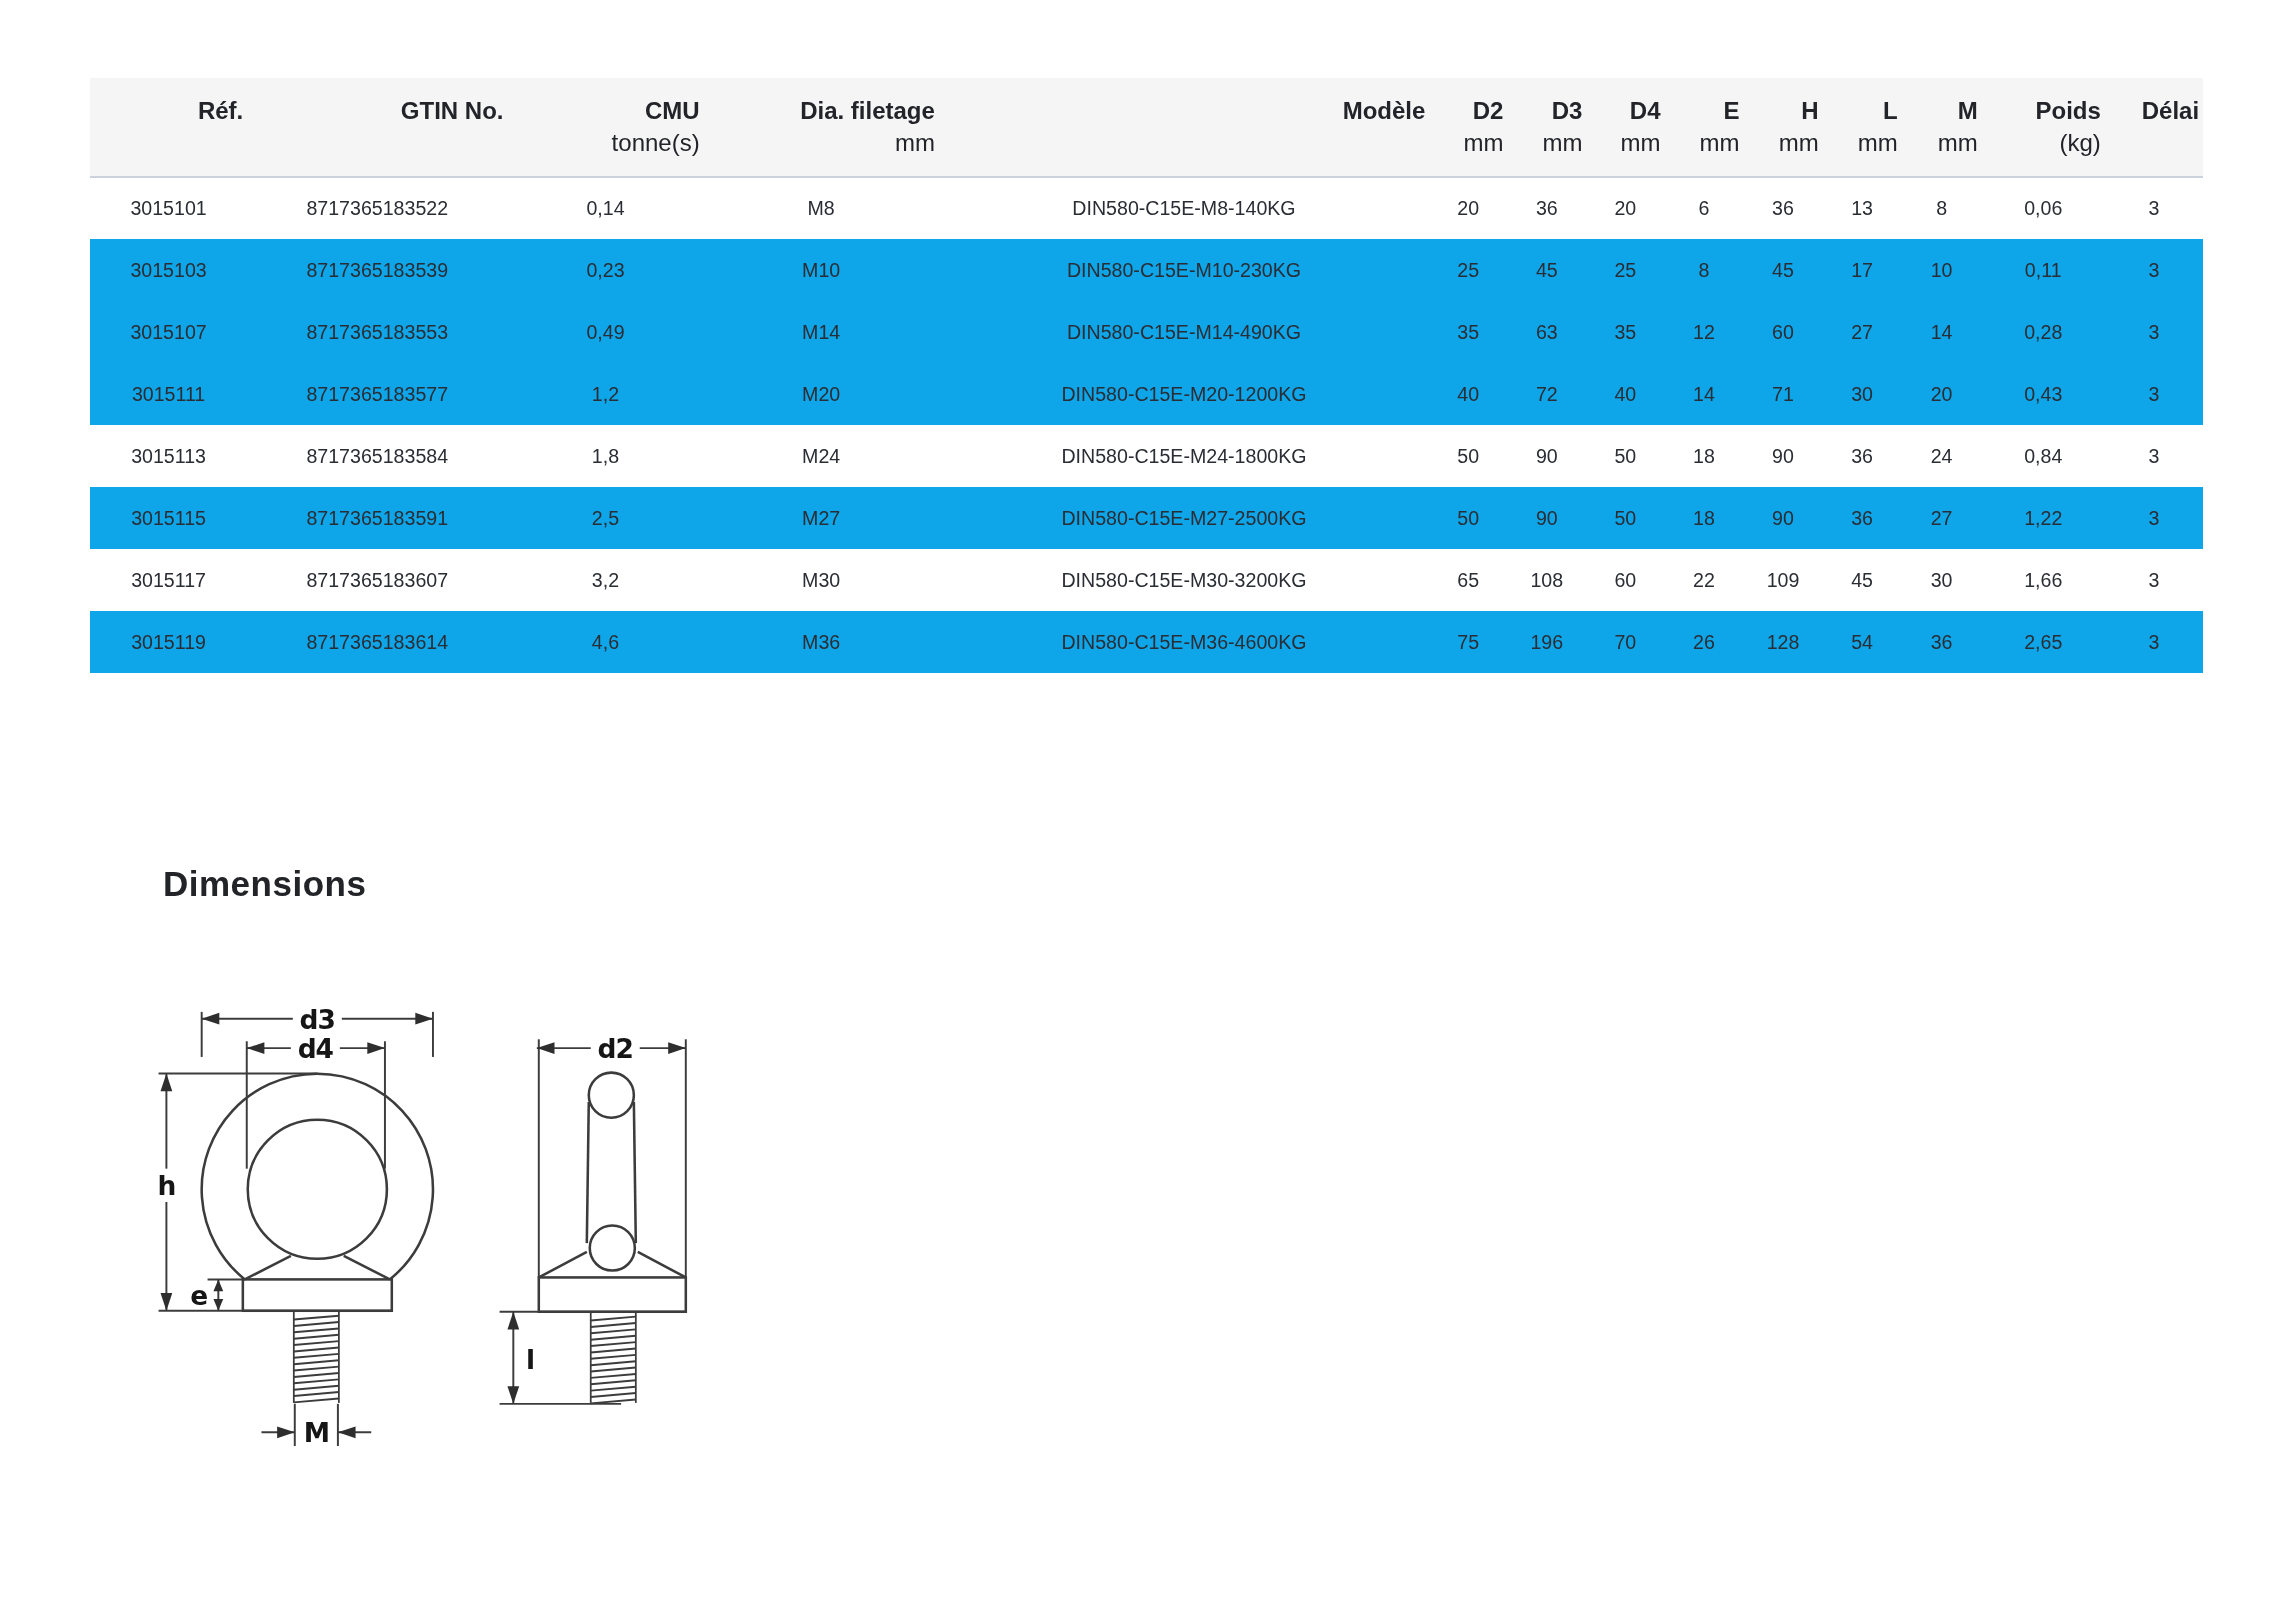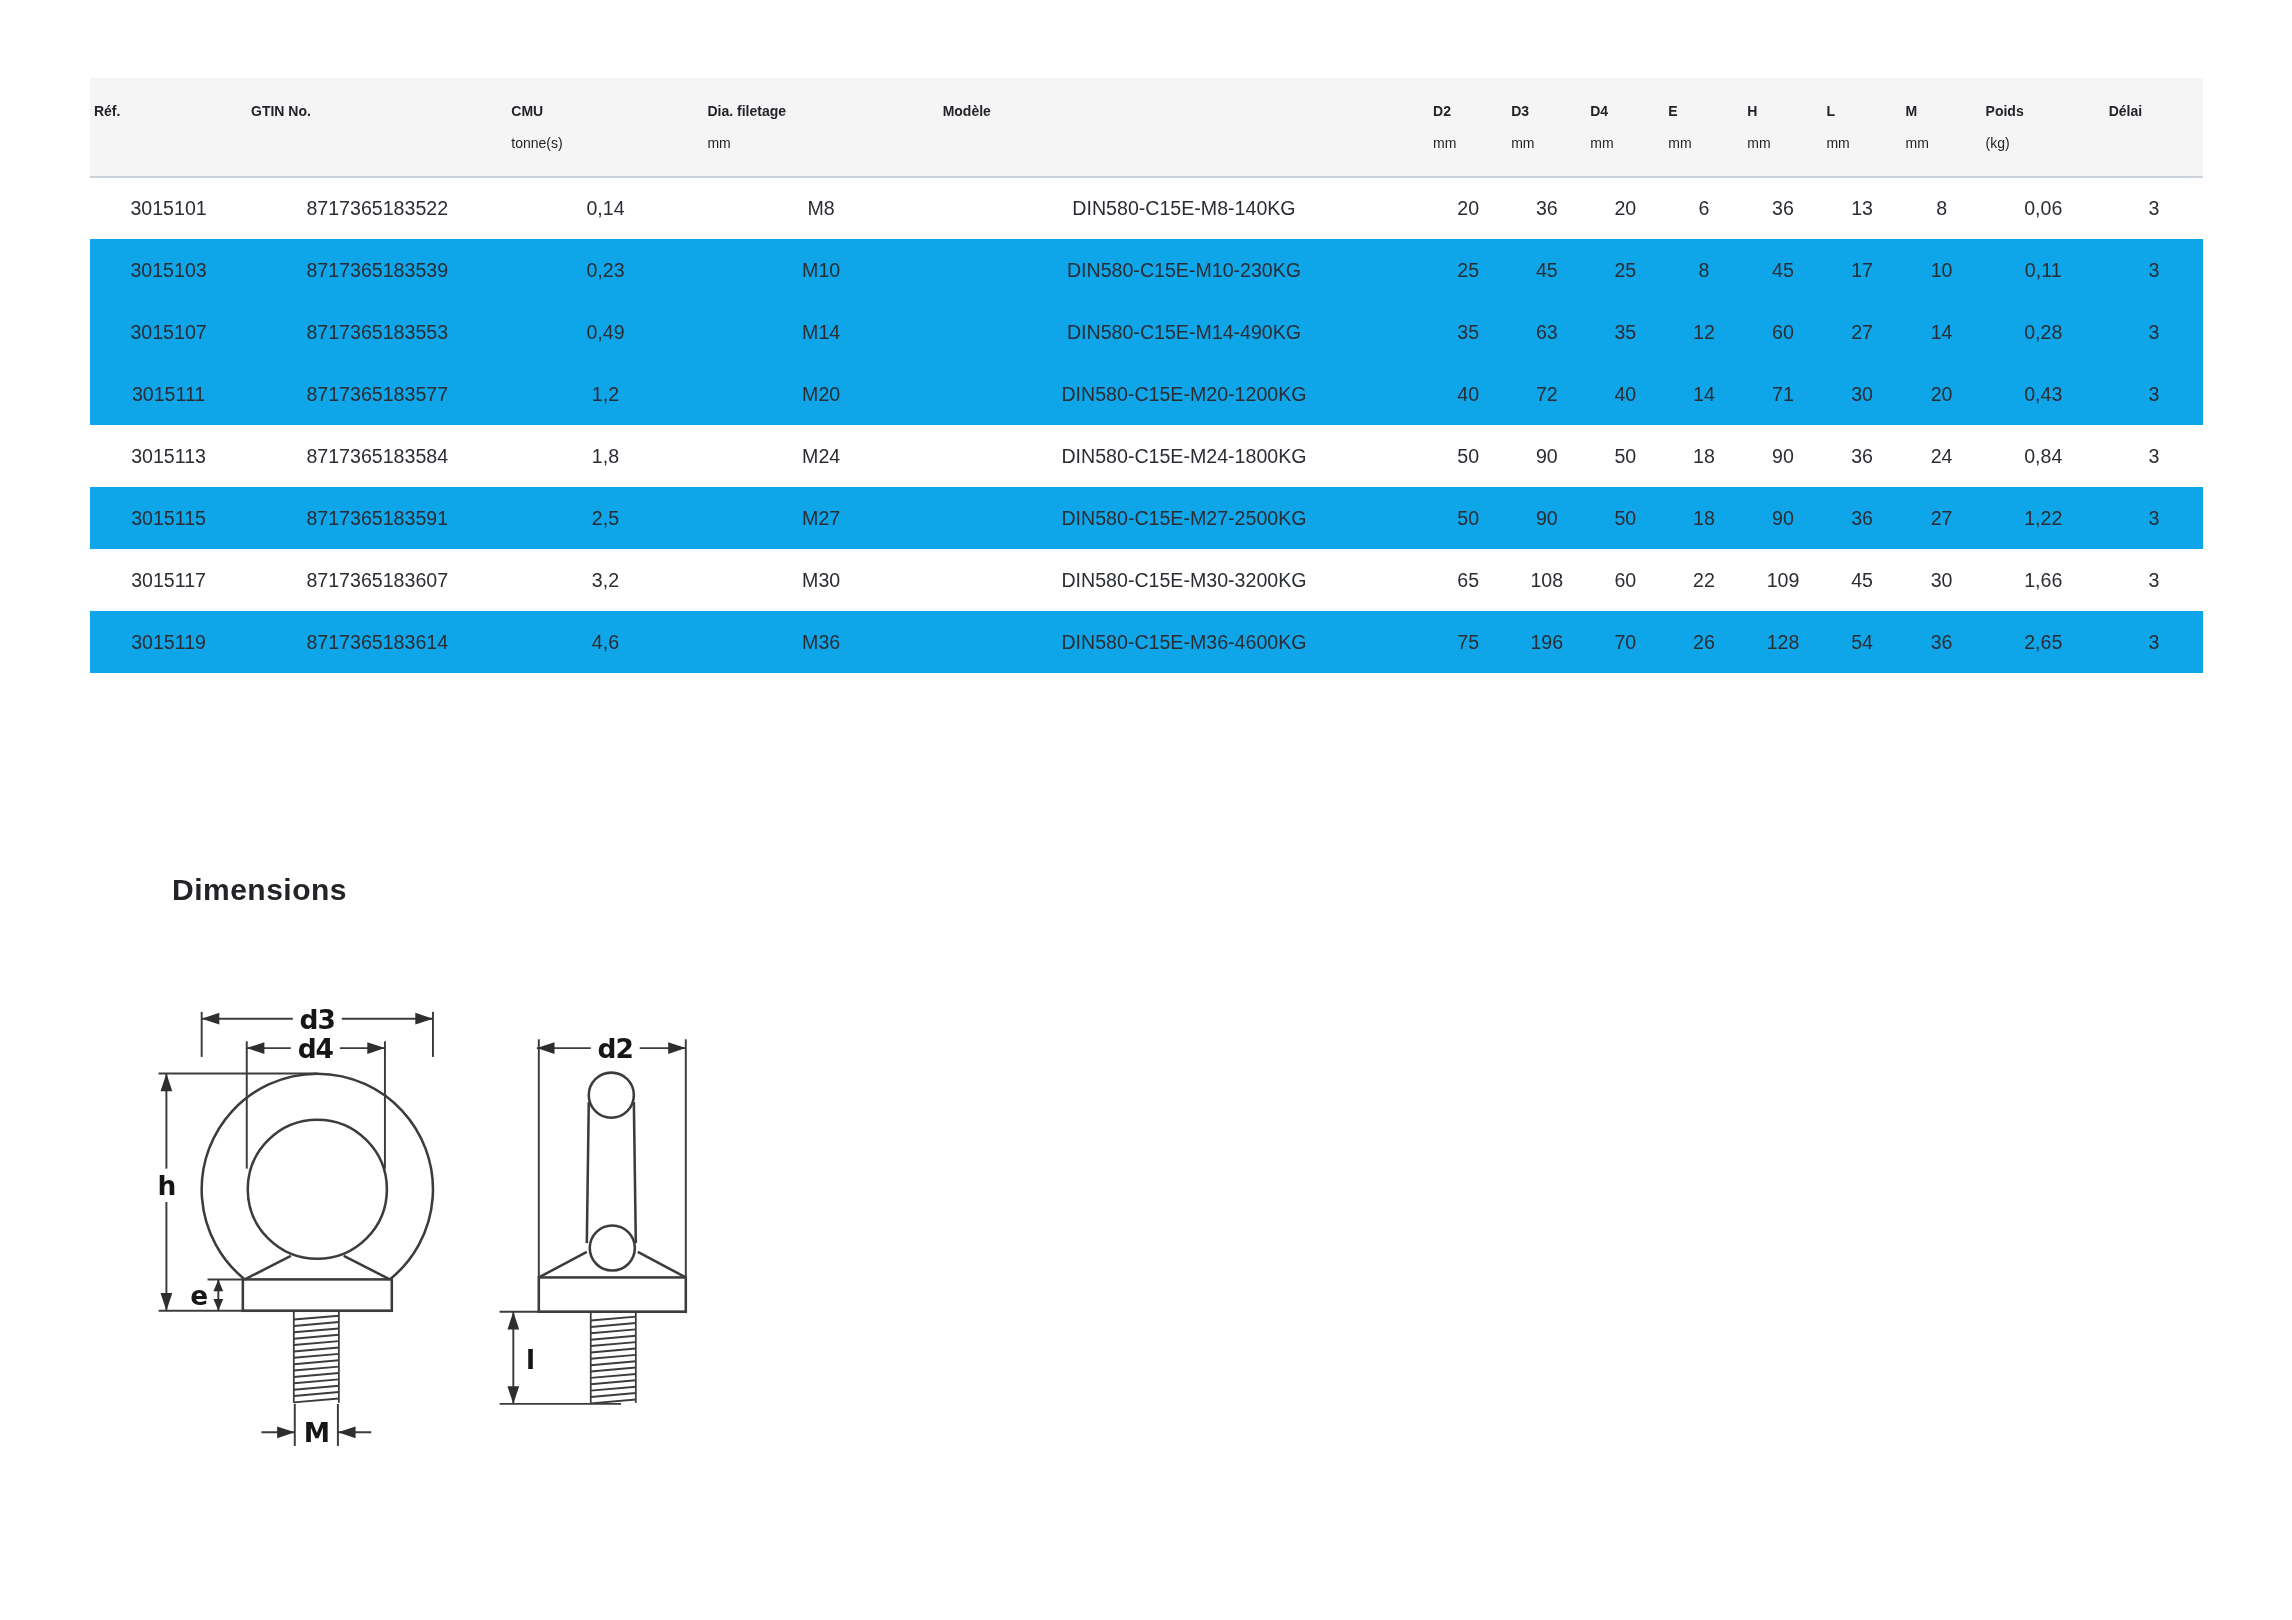--- a/index.html
+++ b/index.html
@@ -9,36 +9,36 @@
     font-family:"Liberation Sans",sans-serif;
     color:#27292e;
     -webkit-font-smoothing:antialiased;
   }
   .table-wrap{position:absolute;left:90px;top:78px;}
   table{border-collapse:collapse;table-layout:fixed;width:2113px;}
   thead th{
     background:#f5f5f6;
     height:99px;box-sizing:border-box;
     vertical-align:top;padding:16.7px 3.9px 0 3.9px;
-    font-size:14px;font-weight:bold;line-height:32px;
-    text-align:left;
+    font-size:24px;font-weight:bold;line-height:32px;
+    text-align:right;
     border-bottom:2px solid #ccd2db;
     color:#222429;
   }
   thead th .unit{display:block;font-weight:normal;}
   tbody td{
     height:62px;box-sizing:border-box;
     text-align:center;vertical-align:middle;
     font-size:19.6px;color:#2a2d33;
     padding:0 3.9px;white-space:nowrap;
   }
   tbody tr.alt{background:#0ea5e9;}
   .dim-title{
-    position:absolute;left:160px;top:861px;margin:12px;
-    font-size:30px;font-weight:bold;color:#222428;letter-spacing:0.5px;
+    position:absolute;left:160px;top:861px;margin:3px;
+    font-size:35px;font-weight:bold;color:#222428;letter-spacing:0.5px;
   }
   .diagram{position:absolute;left:137px;top:1000px;}
   .diagram line,.diagram path,.diagram circle,.diagram rect.frame,.diagram polyline{
     stroke:#3c3c3c;fill:none;
   }
   .diagram .obj{stroke-width:2.6px;}
   .diagram .dim{stroke-width:2px;}
   .diagram .thin{stroke-width:1.8px;}
   .diagram polygon{fill:#2e2e2e;stroke:none;}
   .diagram text{

